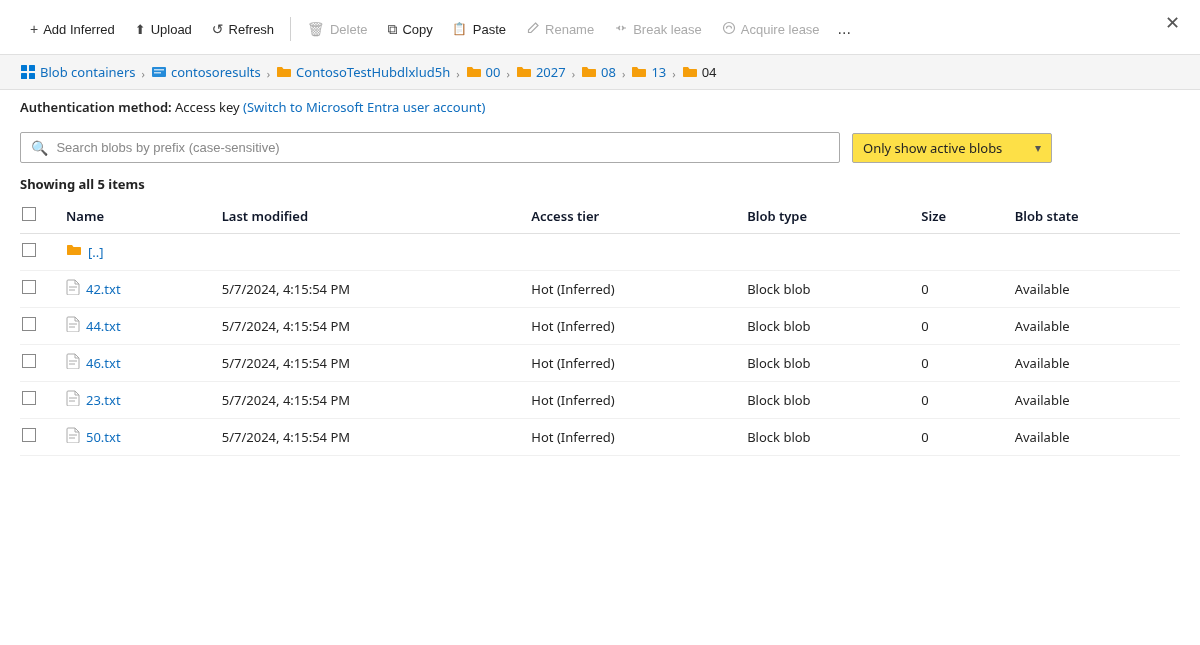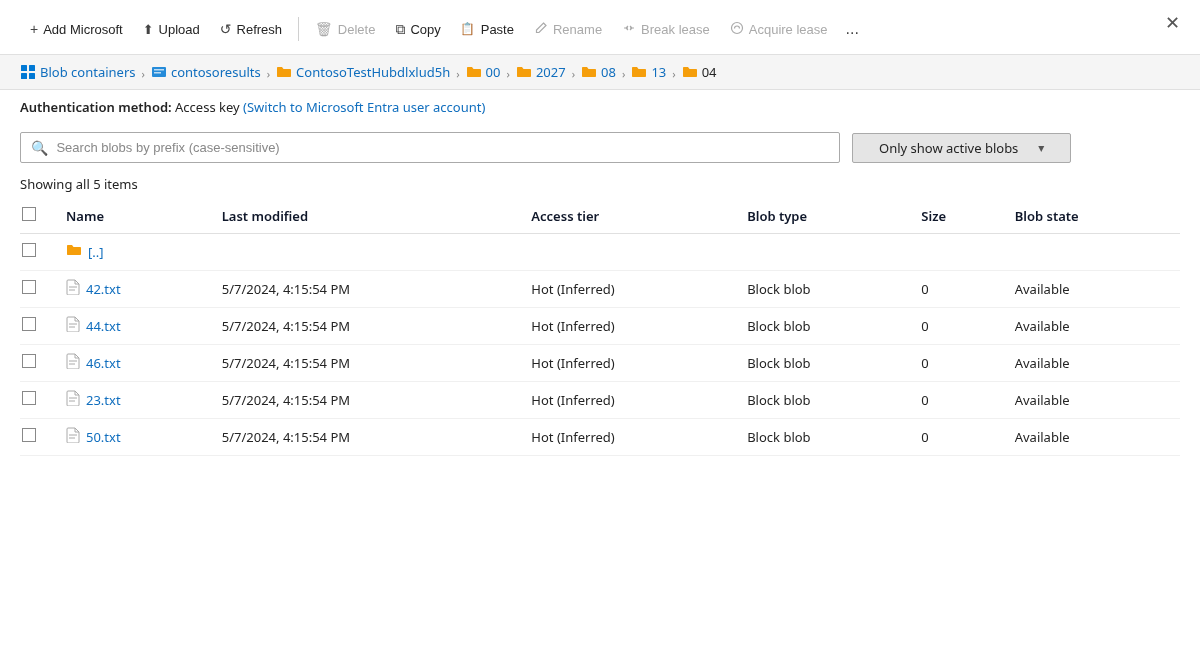--- a/index.html
+++ b/index.html
@@ -124,34 +124,35 @@
       width: 100%;
       color: #242424;
     }
     .search-box input::placeholder { color: #888; }
 
     .filter-dropdown {
       display: flex;
       align-items: center;
       border: 1px solid #aaa;
       border-radius: 2px;
-      padding: 5px 26px;
-      gap: 20px;
-      background: #e5e5e5;
+      padding: 5px 10px;
+      gap: 8px;
+      background: #fde047;
       cursor: pointer;
       min-width: 200px;
       justify-content: space-between;
       font-size: 13px;
     }
     .filter-dropdown .chevron { color: #555; font-size: 12px; }
 
     .item-count {
       padding: 4px 20px 6px 20px;
       font-size: 13px;
       color: #242424;
+      font-weight: bold;
     }
 
     .table-container {
       padding: 0 20px;
     }
 
     table {
       width: 100%;
       border-collapse: collapse;
       font-size: 13px;
@@ -200,21 +201,21 @@
   </style>
 </head>
 <body>
 
 <button class="close-btn">✕</button>
 
 <div class="toolbar">
 
   <button class="toolbar-btn">
     <span class="icon">+</span>
-    <span>Add Microsoft</span>
+    <span>Add Inferred</span>
   </button>
 
   <button class="toolbar-btn">
     <span class="icon" style="font-size:13px;">⬆</span>
     <span>Upload</span>
   </button>
 
   <button class="toolbar-btn">
     <span class="icon">↺</span>
     <span>Refresh</span>

